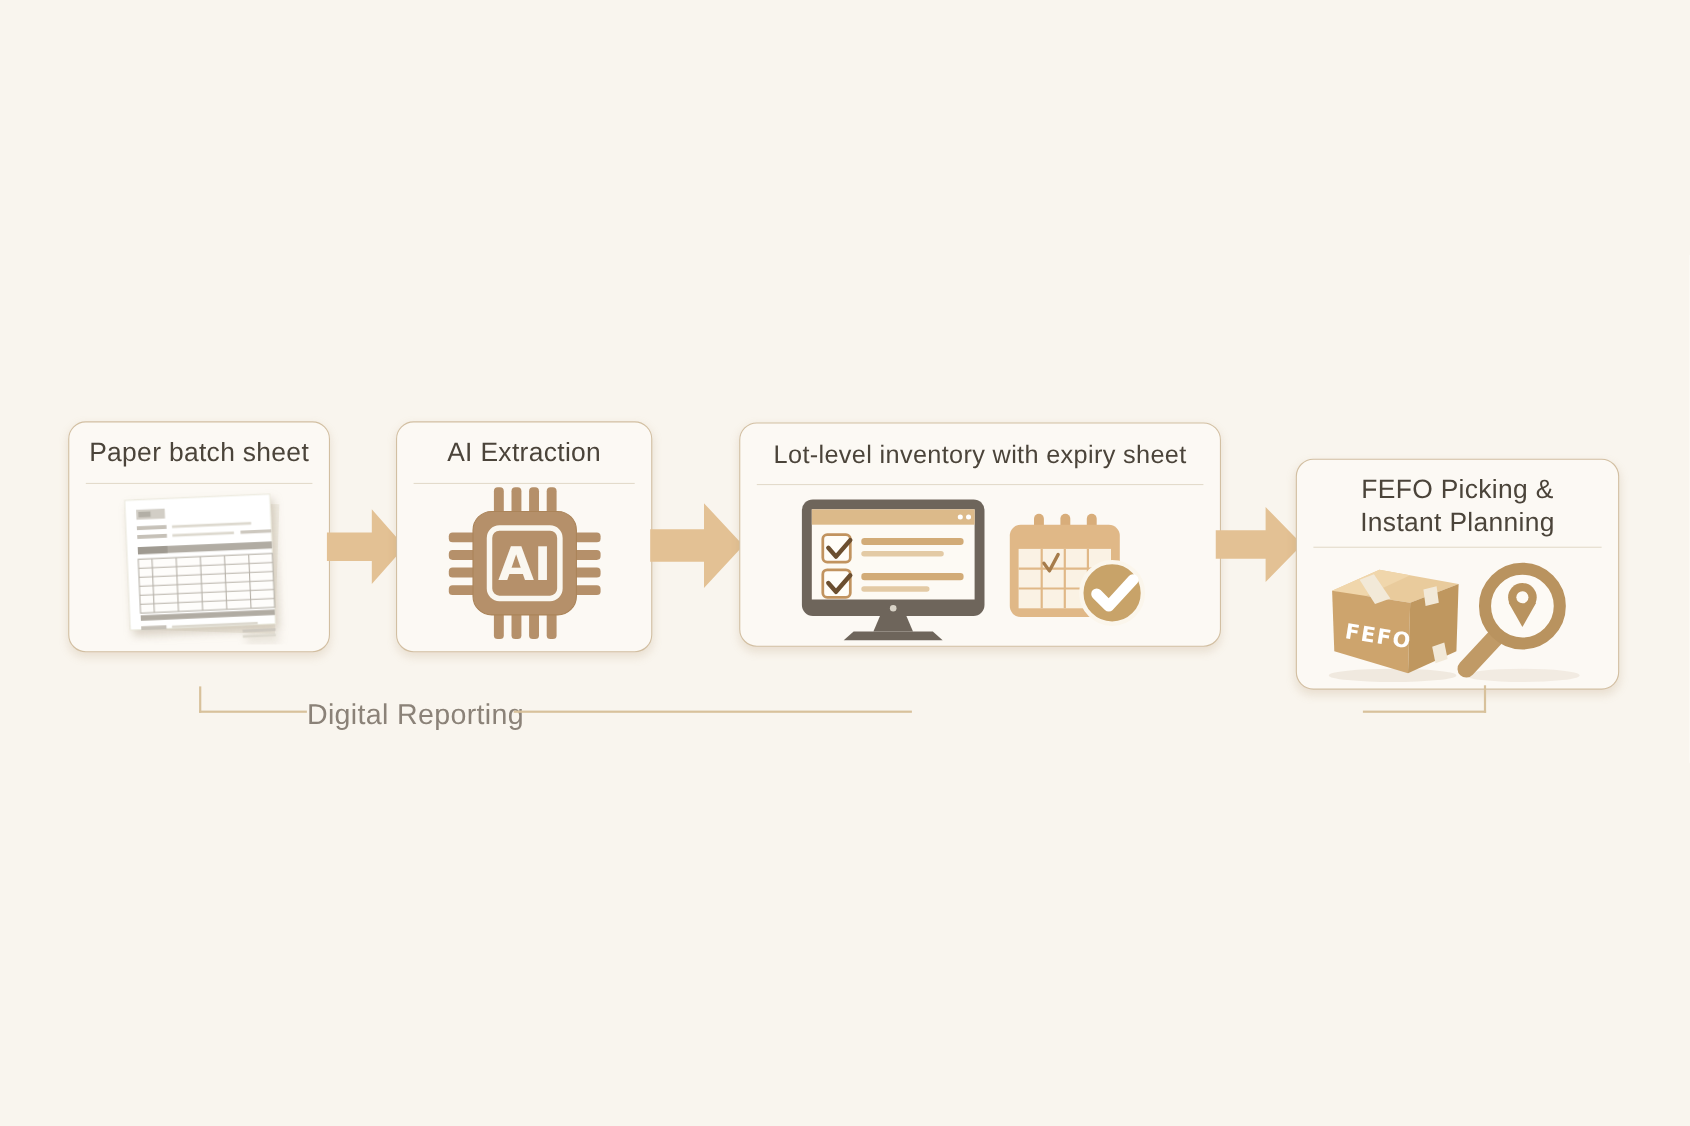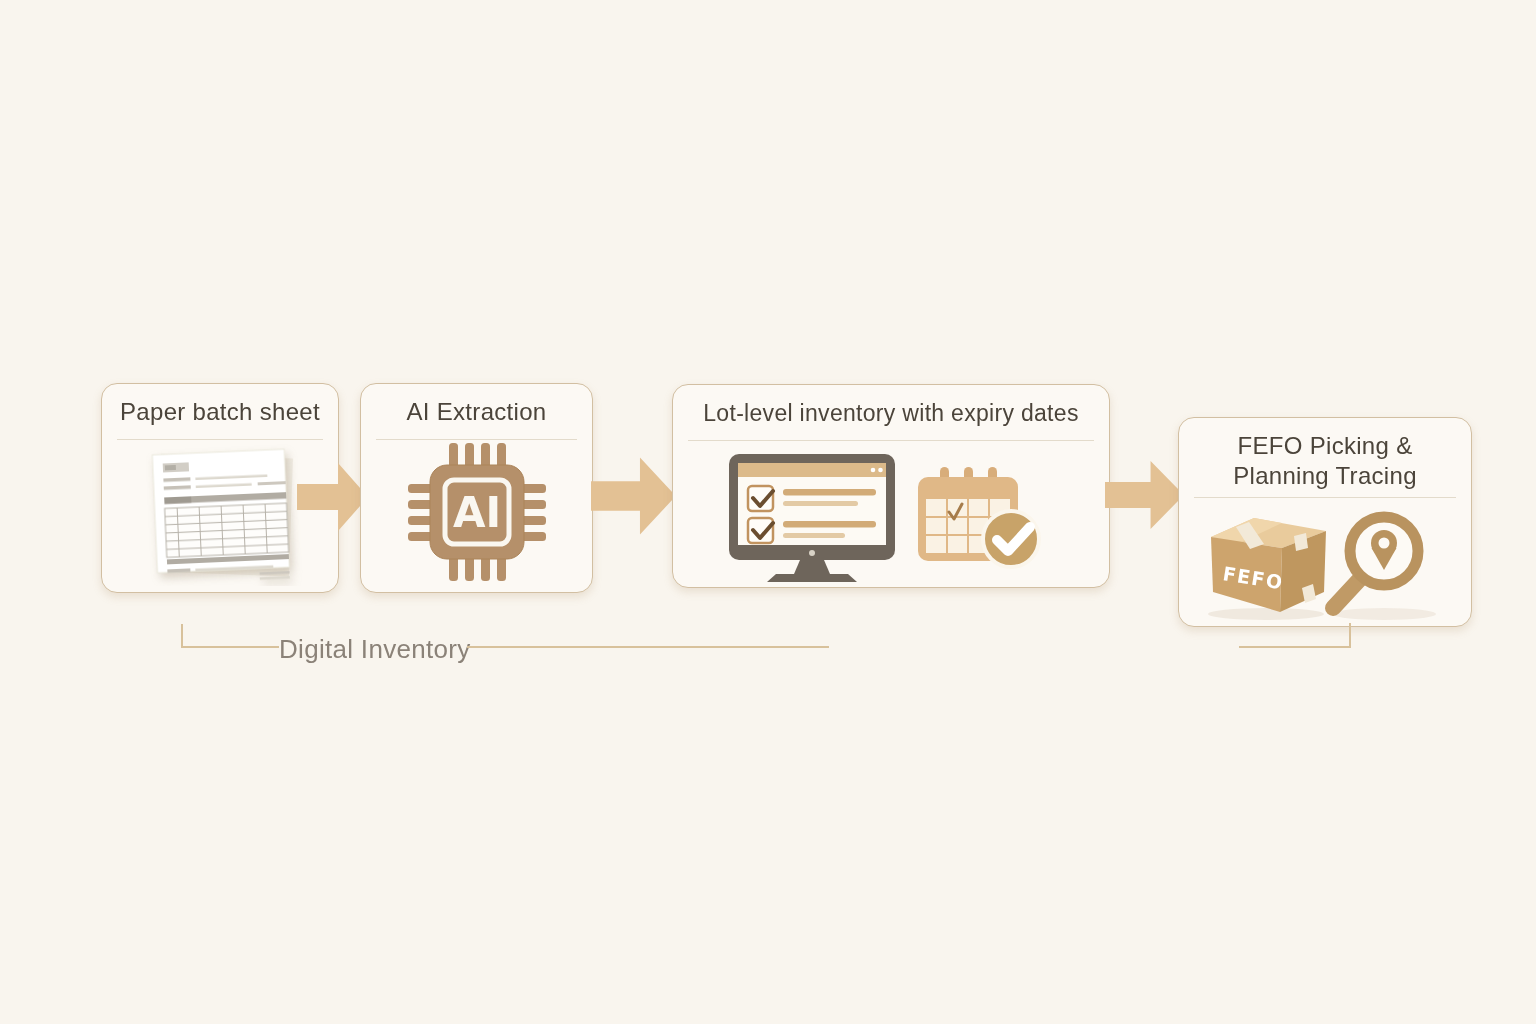--- a/index.html
+++ b/index.html
@@ -36,21 +36,21 @@
     color:#8b8278;
     letter-spacing:.3px;
     white-space:nowrap;
   }
 </style>
 </head>
 <body>
 
 <div class="canvas">
 
-  <div class="card" style="left:62px; top:383px; width:238px; height:210px;margin-left:39px;">
+  <div class="card" style="left:62px; top:383px; width:238px; height:210px;">
     <div class="card-title">Paper batch sheet</div>
     <div class="divider"></div>
     <svg class="icon-svg" style="left:33px; top:60px;" width="172" height="142" viewBox="0 0 172 142">
       <g transform="rotate(2 86 71)">
         <rect x="24" y="12" width="132" height="118" fill="#f1ede4"></rect>
       </g>
       <g transform="rotate(-2.5 86 71)" style="filter:drop-shadow(3px 5px 4px rgba(140,120,90,.30));">
         <rect x="20" y="8" width="132" height="118" fill="#ffffff" stroke="#eceade" stroke-width="1"></rect>
         <rect x="30" y="17" width="26" height="9" fill="#d2cec6"></rect>
         <rect x="32" y="19" width="11" height="5" fill="#b3afa6"></rect>
@@ -103,21 +103,21 @@
       <rect x="43" y="43" width="64" height="64" rx="9" fill="none" stroke="#faf7f0" stroke-width="5"></rect>
       <text x="75" y="90" text-anchor="middle" font-size="42" font-weight="bold" fill="#faf7f0" font-family="DejaVu Sans, sans-serif">AI</text>
     </svg>
   </div>
 
   <svg class="arrow" style="left:591px; top:454px;" width="86" height="84" viewBox="0 0 72 74" preserveAspectRatio="none">
     <polygon points="0,24 41,24 41,3 71,37 41,71 41,50 0,50" fill="#e3c194"></polygon>
   </svg>
 
   <div class="card" style="left:672px; top:384px; width:438px; height:204px;">
-    <div class="card-title small">Lot-level inventory with expiry dates</div>
+    <div class="card-title small">Lot-level inventory with expiry sheet</div>
     <div class="divider"></div>
     <svg class="icon-svg" style="left:40px; top:63px;" width="370" height="137" viewBox="0 0 370 137">
 
       <g>
         <rect x="16" y="6" width="166" height="106" rx="10" fill="#6e655b"></rect>
         <rect x="25" y="15" width="148" height="82" fill="#fdfaf4"></rect>
         <rect x="25" y="15" width="148" height="14" fill="#dcba8a"></rect>
         <circle cx="160" cy="22" r="2.3" fill="#ffffff"></circle>
           <circle cx="167.5" cy="22" r="2.3" fill="#ffffff"></circle>
         <rect x="35" y="38" width="25" height="25" rx="4" fill="#fffdf8" stroke="#c1935f" stroke-width="2.5"></rect>
@@ -150,21 +150,21 @@
     </svg>
   </div>
 
   <svg class="arrow" style="left:1105px; top:458px;" width="80" height="74" viewBox="0 0 72 74" preserveAspectRatio="none">
     <polygon points="0,24 41,24 41,3 71,37 41,71 41,50 0,50" fill="#e3c194"></polygon>
   </svg>
 
   <div class="card" style="left:1178px; top:383px; width:294px; height:210px;margin-top:34px;">
     <div class="card-title">
       <div>FEFO Picking &amp;</div>
-      <div>Planning Tracing</div>
+      <div>Instant Planning</div>
     </div>
     <div class="divider" style="margin-top:6px;"></div>
     <svg class="icon-svg" style="left:15px; top:84px;" width="264" height="122" viewBox="0 0 264 122">
       <ellipse cx="72" cy="112" rx="58" ry="6" fill="rgba(170,140,100,.14)"></ellipse>
       <ellipse cx="190" cy="112" rx="52" ry="6" fill="rgba(170,140,100,.12)"></ellipse>
 
       <g>
         <polygon points="17,35 60,16 132,29 88,46" fill="#e9cb9c"></polygon>
         <polygon points="17,35 60,16 88,21 45,41" fill="#f0d6ab"></polygon>
         <polygon points="17,35 88,46 86,110 19,90" fill="#cda46d"></polygon>
@@ -180,18 +180,18 @@
         <circle cx="190" cy="49" r="34" fill="#fdfaf5" stroke="#b9935f" stroke-width="11"></circle>
         <circle cx="190" cy="41" r="13" fill="#b9935f"></circle>
         <path d="M177.5 46 L202.5 46 L190 68 Z" fill="#b9935f"></path>
         <circle cx="190" cy="41" r="5.5" fill="#fdfaf5"></circle>
       </g>
     </svg>
   </div>
 
   <div class="flow-line" style="left:181px; top:624px; width:2px; height:24px;"></div>
   <div class="flow-line" style="left:181px; top:646px; width:98px; height:2px;"></div>
-  <div class="flow-label" style="left:279px; top:634px; width:188px;">Digital Inventory</div>
+  <div class="flow-label" style="left:279px; top:634px; width:188px;">Digital Reporting</div>
   <div class="flow-line" style="left:467px; top:646px; width:362px; height:2px;"></div>
   <div class="flow-line" style="left:1239px; top:646px; width:112px; height:2px;"></div>
   <div class="flow-line" style="left:1349px; top:623px; width:2px; height:25px;"></div>
 
 </div>
 
 </body></html>

